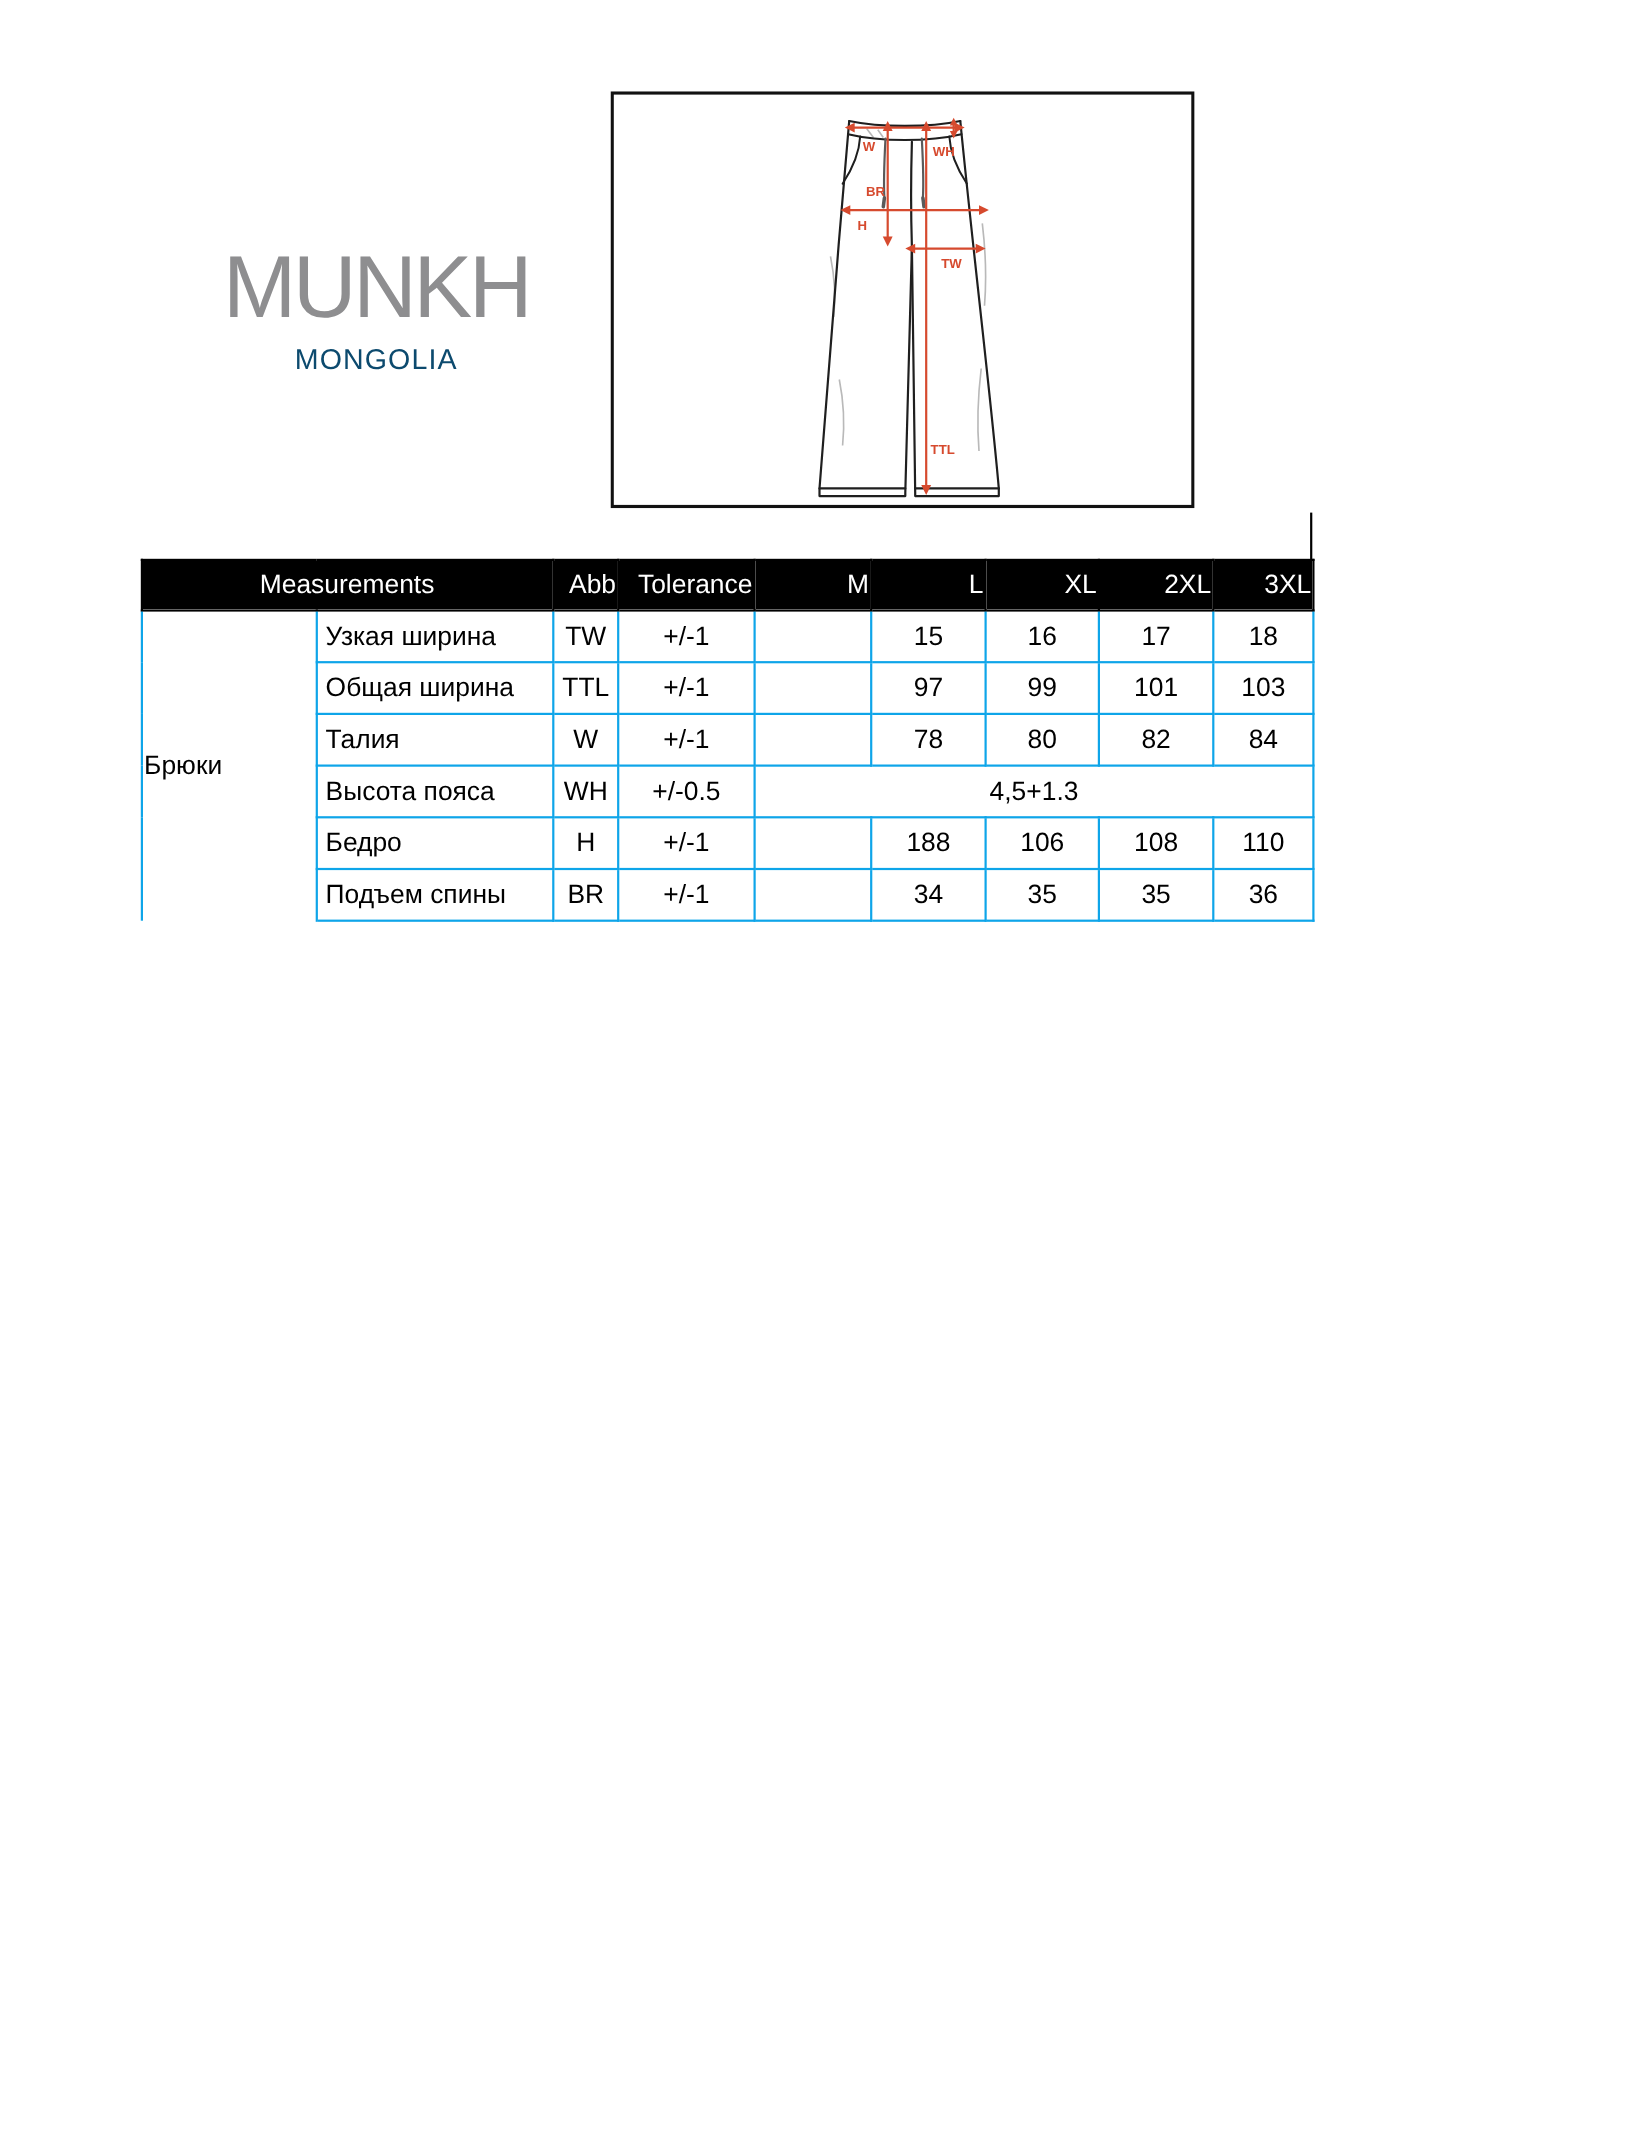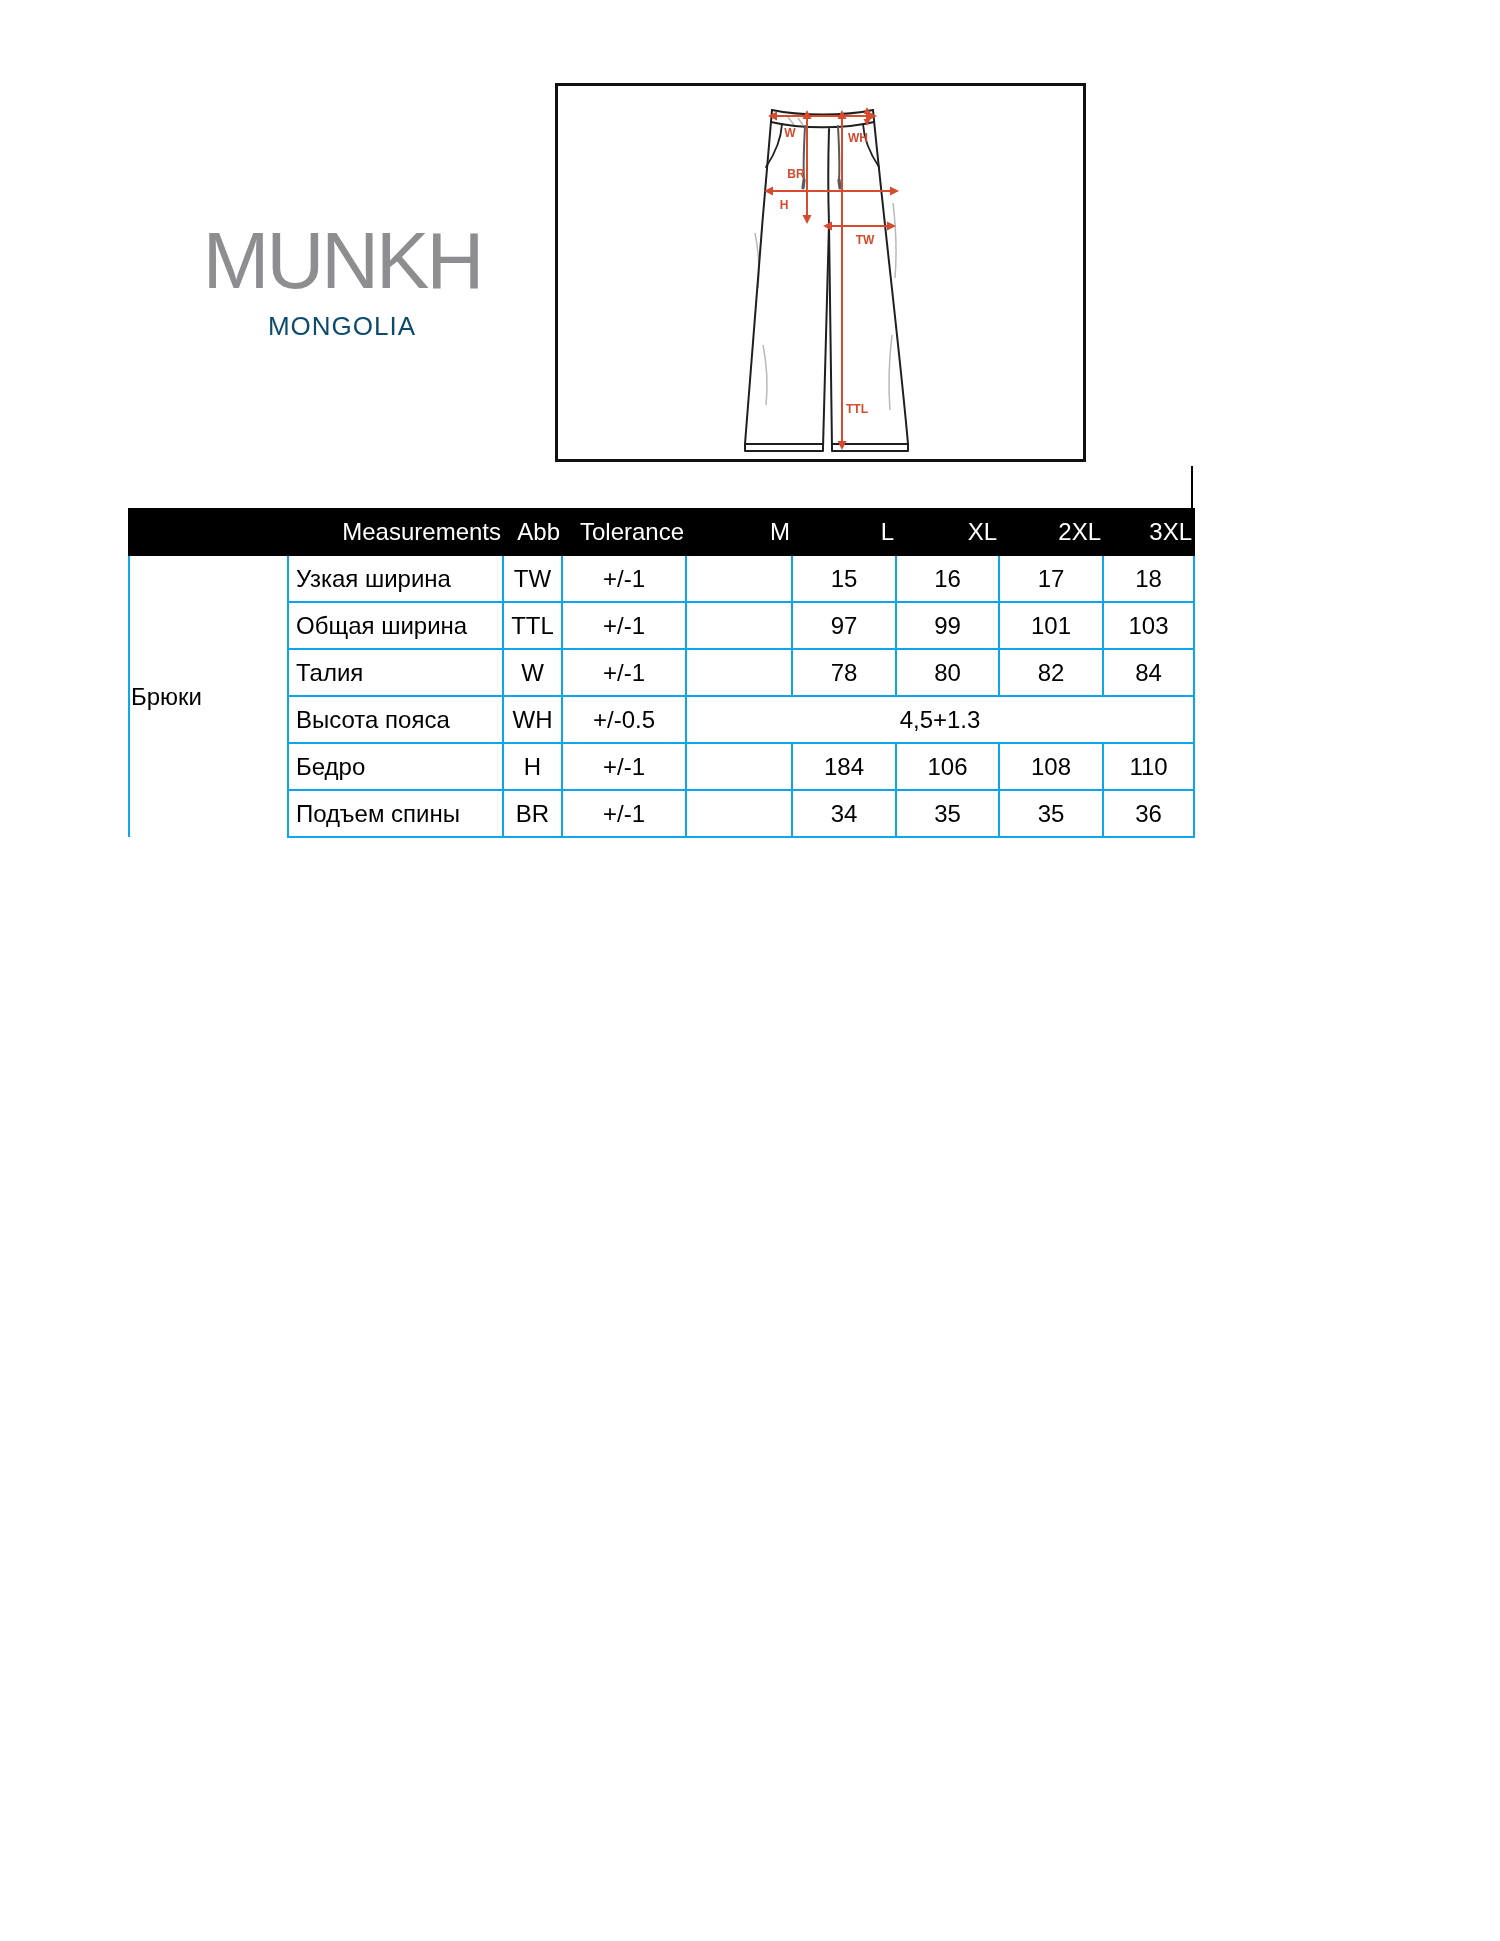--- a/index.html
+++ b/index.html
@@ -31,21 +31,21 @@
   table.mtable{
     position:absolute;left:128px;top:508px;width:1065px;
     border-collapse:collapse;table-layout:fixed;
     font-size:24px;
   }
   .mtable th{
     background:#000;color:#fff;font-weight:400;height:42px;
     border:2px solid #000;text-align:right;vertical-align:middle;
     overflow:hidden;white-space:nowrap;
   }
-  .mtable th.meas{text-align:right;padding-left:0;}
+  .mtable th.meas{text-align:center;padding-left:0;}
   .mtable td{
     border:2px solid #0ea5e9;height:43px;text-align:center;vertical-align:middle;
     background:#fff;overflow:hidden;white-space:nowrap;
   }
   .mtable td.name{text-align:left;padding-left:7px;}
   .mtable td.cat{border-bottom:none;text-align:left;}
 </style>
 </head>
 <body>
 
@@ -193,21 +193,21 @@
         <td class="name">Высота пояса</td>
         <td>WH</td>
         <td>+/-0.5</td>
         <td colspan="5">4,5+1.3</td>
       </tr>
       <tr>
         <td class="name">Бедро</td>
         <td>H</td>
         <td>+/-1</td>
         <td></td>
-        <td>184</td>
+        <td>188</td>
         <td>106</td>
         <td>108</td>
         <td>110</td>
       </tr>
       <tr>
         <td class="name">Подъем спины</td>
         <td>BR</td>
         <td>+/-1</td>
         <td></td>
         <td>34</td>

